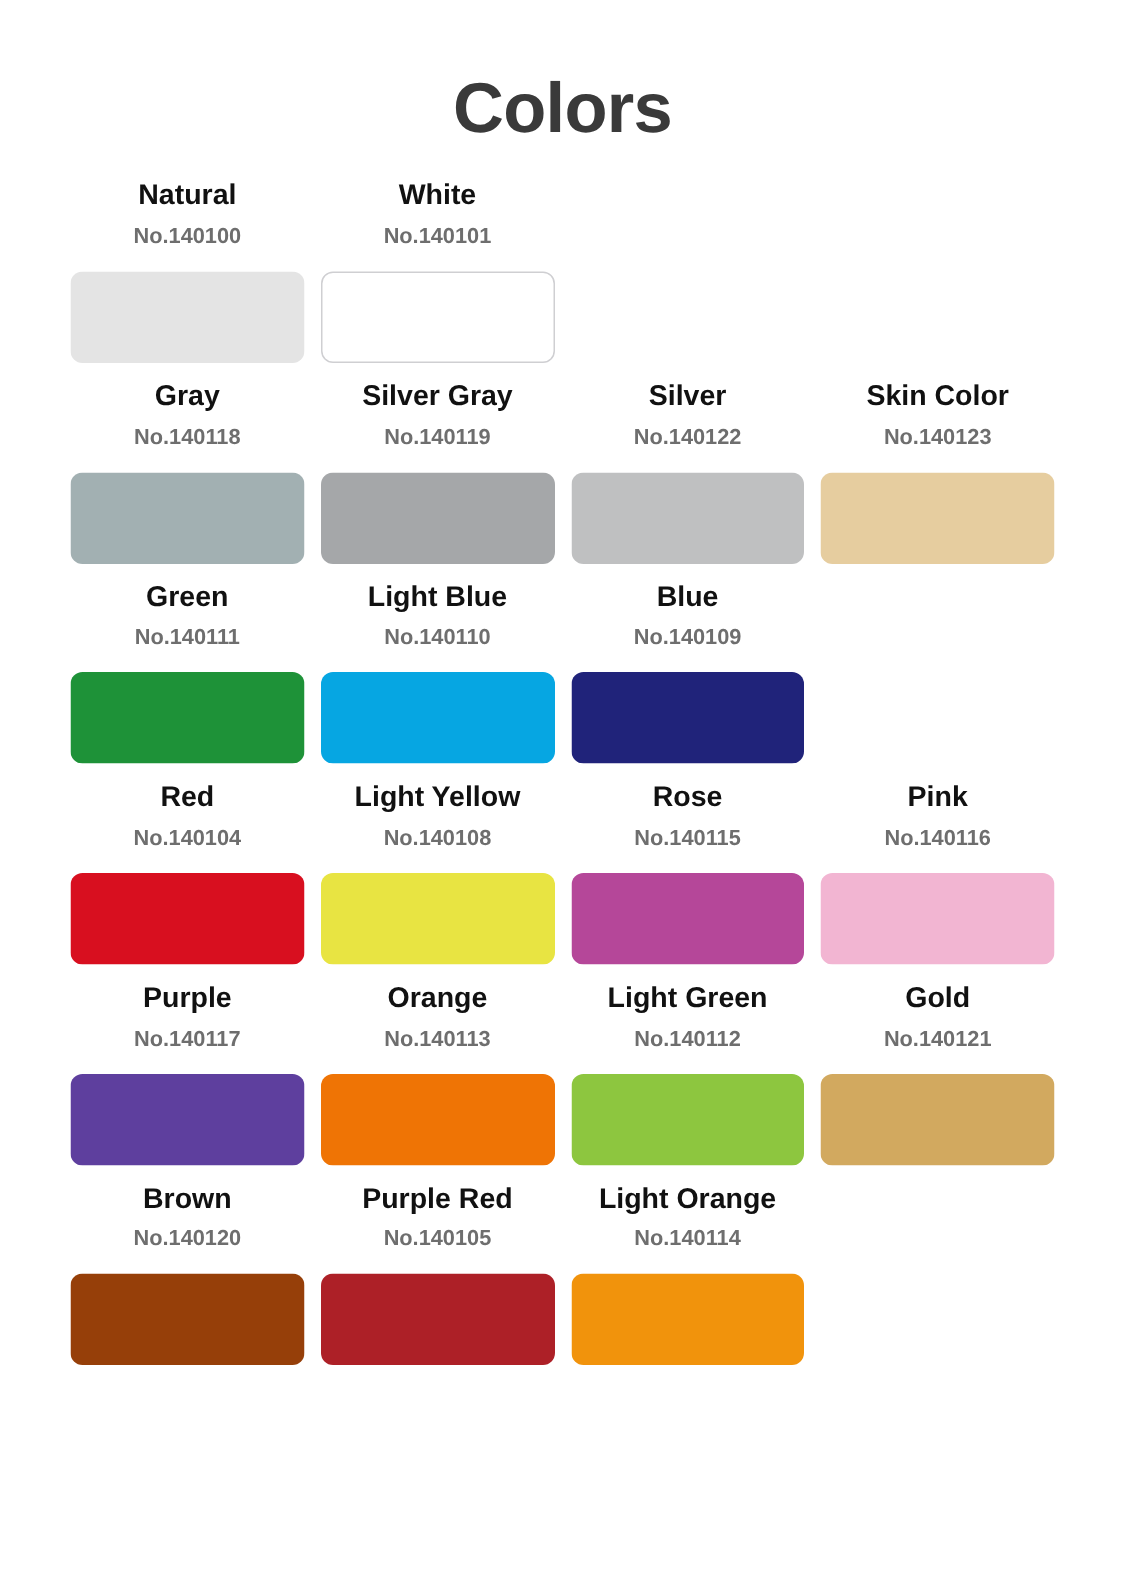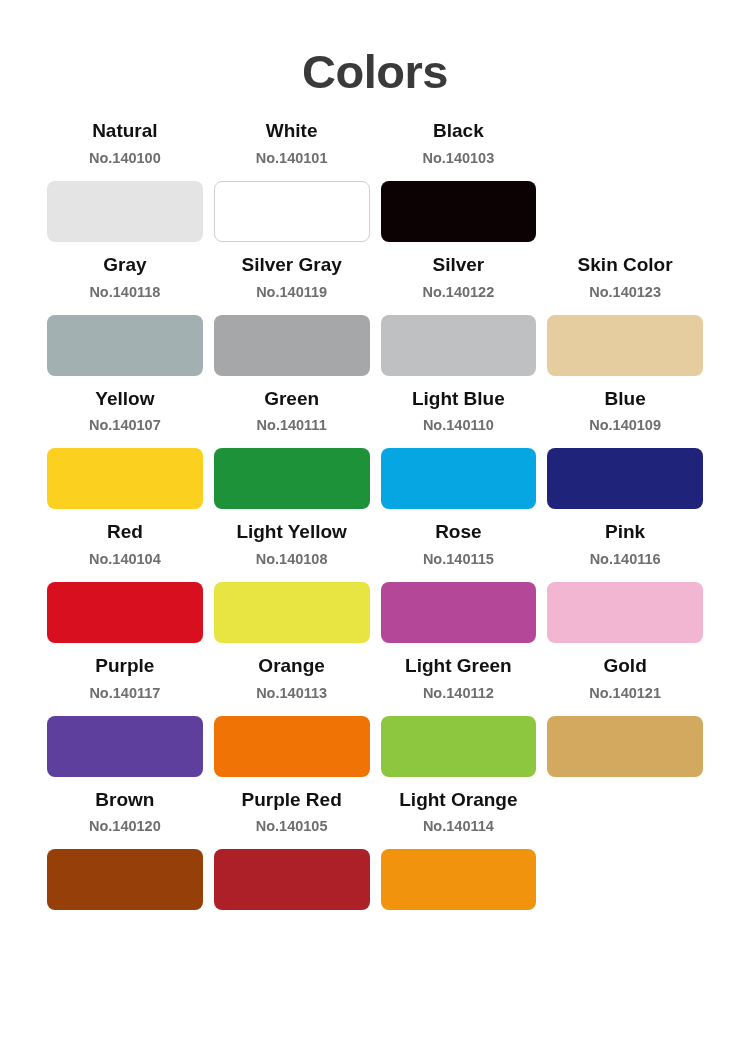--- a/index.html
+++ b/index.html
@@ -97,25 +97,20 @@
         <div class="swatch-cell">
           <div class="swatch-name">Natural</div>
           <div class="swatch-code">No.140100</div>
           <div class="swatch-chip" style="background-color: rgb(228, 228, 228);"></div>
         </div>
         <div class="swatch-cell">
           <div class="swatch-name">White</div>
           <div class="swatch-code">No.140101</div>
           <div class="swatch-chip bordered" style="background-color: rgb(255, 255, 255);"></div>
         </div>
-        <div class="swatch-cell">
-          <div class="swatch-name">Black</div>
-          <div class="swatch-code">No.140103</div>
-          <div class="swatch-chip" style="background-color: rgb(13, 2, 3);"></div>
-        </div>
       </div>
       <div class="swatch-row">
         <div class="swatch-cell">
           <div class="swatch-name">Gray</div>
           <div class="swatch-code">No.140118</div>
           <div class="swatch-chip" style="background-color: rgb(162, 176, 178);"></div>
         </div>
         <div class="swatch-cell">
           <div class="swatch-name">Silver Gray</div>
           <div class="swatch-code">No.140119</div>
@@ -127,25 +122,20 @@
           <div class="swatch-chip" style="background-color: rgb(191, 192, 193);"></div>
         </div>
         <div class="swatch-cell">
           <div class="swatch-name">Skin Color</div>
           <div class="swatch-code">No.140123</div>
           <div class="swatch-chip" style="background-color: rgb(230, 205, 159);"></div>
         </div>
       </div>
       <div class="swatch-row">
         <div class="swatch-cell">
-          <div class="swatch-name">Yellow</div>
-          <div class="swatch-code">No.140107</div>
-          <div class="swatch-chip" style="background-color: rgb(251, 208, 30);"></div>
-        </div>
-        <div class="swatch-cell">
           <div class="swatch-name">Green</div>
           <div class="swatch-code">No.140111</div>
           <div class="swatch-chip" style="background-color: rgb(30, 146, 56);"></div>
         </div>
         <div class="swatch-cell">
           <div class="swatch-name">Light Blue</div>
           <div class="swatch-code">No.140110</div>
           <div class="swatch-chip" style="background-color: rgb(6, 166, 226);"></div>
         </div>
         <div class="swatch-cell">

